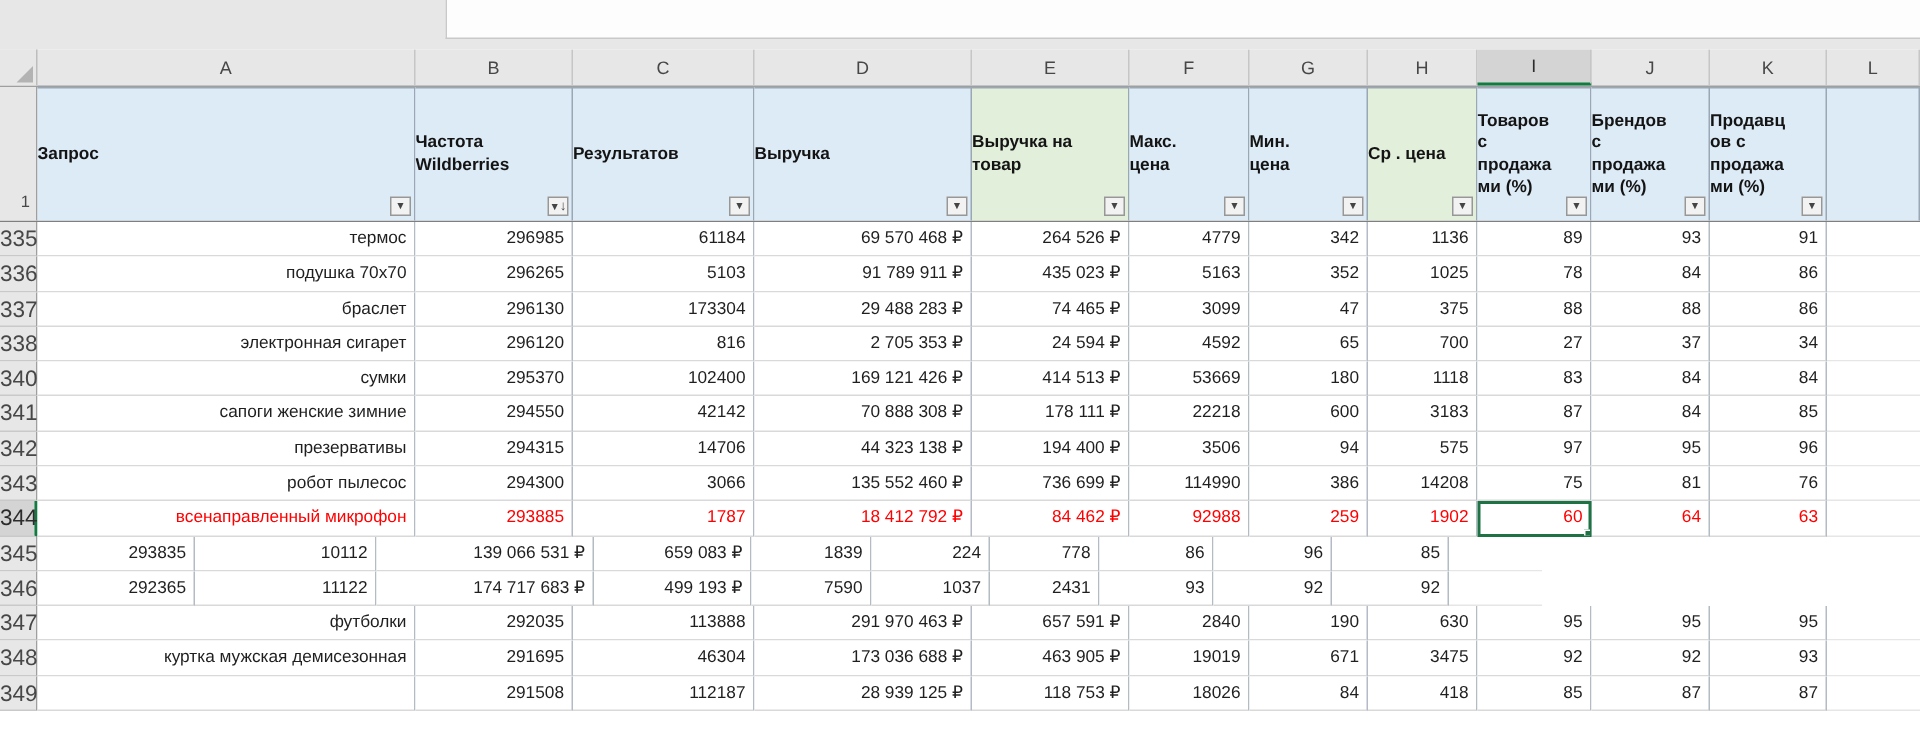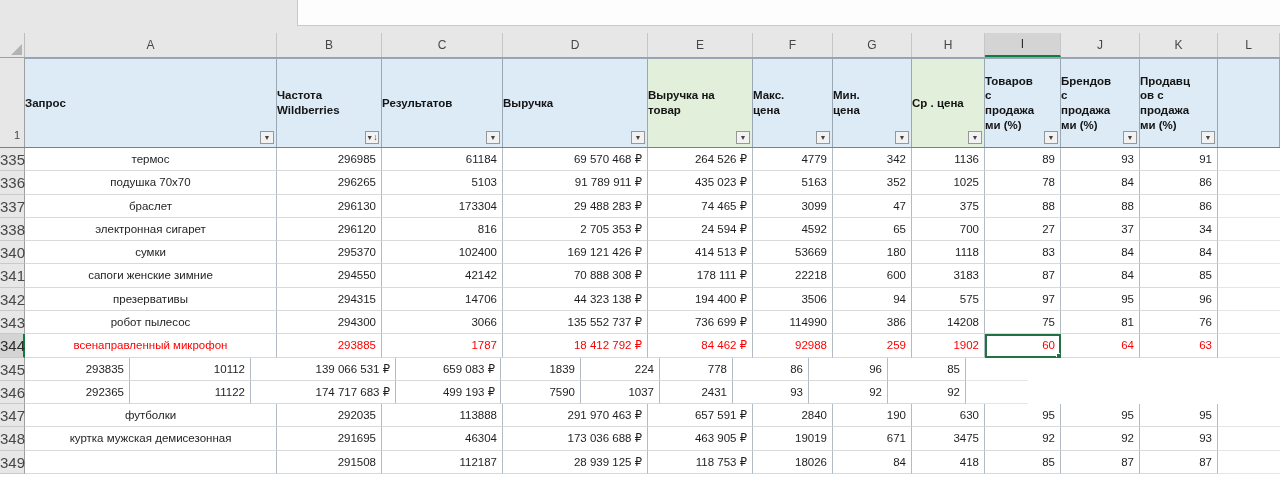--- a/index.html
+++ b/index.html
@@ -42,21 +42,21 @@
   .fbtn .sortglyph { font-size:9px; }
 
   
   .drow { display:flex; height:23.29px; }
   .rn { background:#e7e7e7; border-right:1px solid #9f9f9f; border-bottom:1px solid #c9c9c9;
     font-size:15px; color:#474747; text-align:right; padding-right:4px; line-height:23px; flex:none; }
   .rn.selrow { background:#d4d4d4; border-right:2px solid #107C41; color:#2c2c2c; }
   .dcell { flex:none; border-right:1px solid #b3bcc4; border-bottom:1px solid #d9d9d9;
     font-size:11.5px; color:#1f1f1f; line-height:22px; padding:0 5px; overflow:hidden;
     white-space:nowrap; background:#fff; }
-  .dcell.txt { text-align:center; }
+  .dcell.txt { text-align:right; }
   .dcell.num { text-align:right; }
   .dcell.lcol { border-right:none; border-bottom:1px solid #e6e6e6; }
   .red .dcell { color:#FF0000; }
   .dcell.sel { position:relative; outline:2px solid #1F7244; outline-offset:-2px; }
   .dcell.sel .handle { position:absolute; right:-1px; bottom:-1px; width:5px; height:5px;
     background:#1F7244; border:1px solid #fff; }
 </style>
 </head>
 <body>
 
@@ -218,21 +218,21 @@
         <div class="dcell c8 num">97</div>
         <div class="dcell c9 num">95</div>
         <div class="dcell c10 num">96</div>
         <div class="dcell c11 num lcol"></div>
       </div>
       <div class="drow">
         <div class="rn wrh">343</div>
         <div class="dcell c0 txt">робот пылесос</div>
         <div class="dcell c1 num fill-blue">294300</div>
         <div class="dcell c2 num fill-blue">3066</div>
-        <div class="dcell c3 num fill-blue">135 552 737 ₽</div>
+        <div class="dcell c3 num fill-blue">135 552 460 ₽</div>
         <div class="dcell c4 num fill-green">736 699 ₽</div>
         <div class="dcell c5 num">114990</div>
         <div class="dcell c6 num">386</div>
         <div class="dcell c7 num fill-green">14208</div>
         <div class="dcell c8 num">75</div>
         <div class="dcell c9 num">81</div>
         <div class="dcell c10 num">76</div>
         <div class="dcell c11 num lcol"></div>
       </div>
       <div class="drow red">

